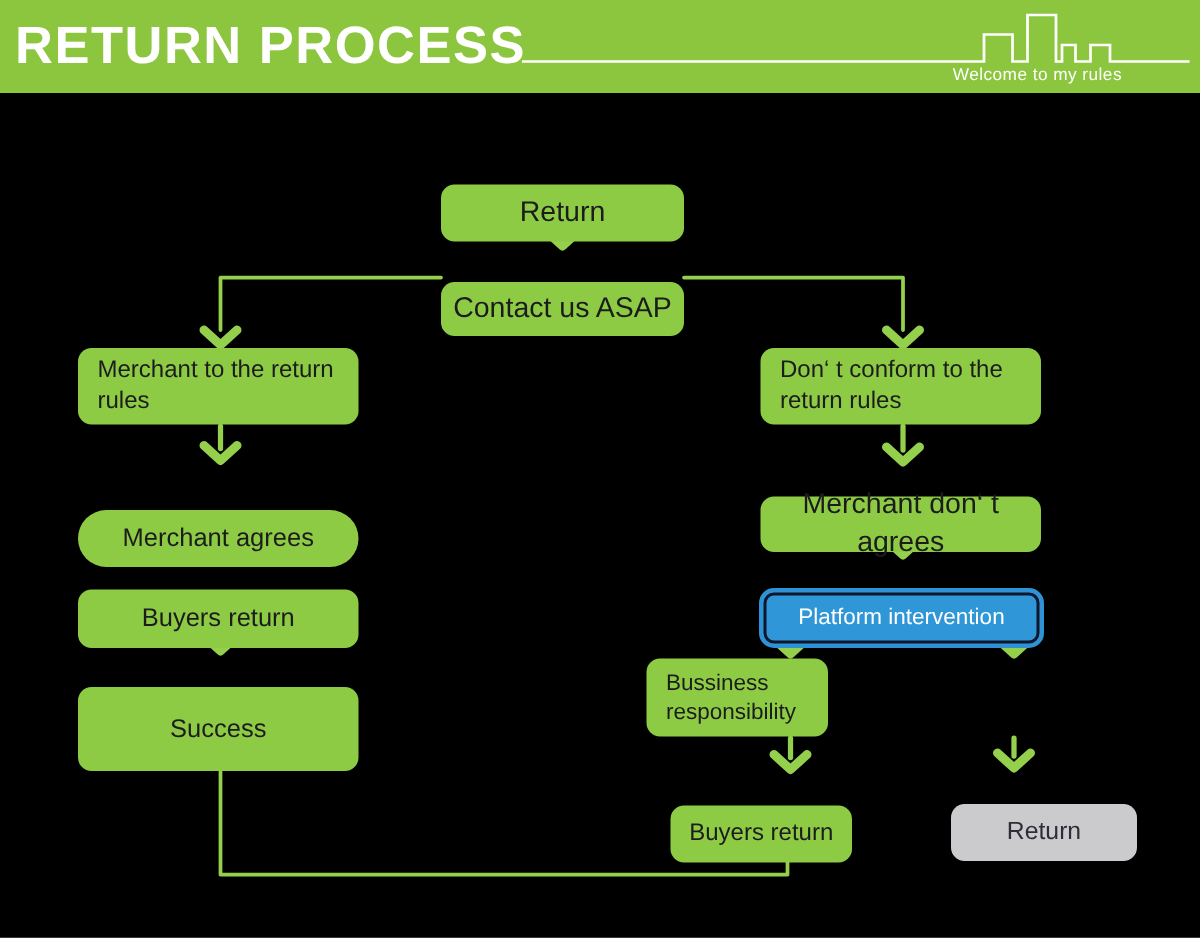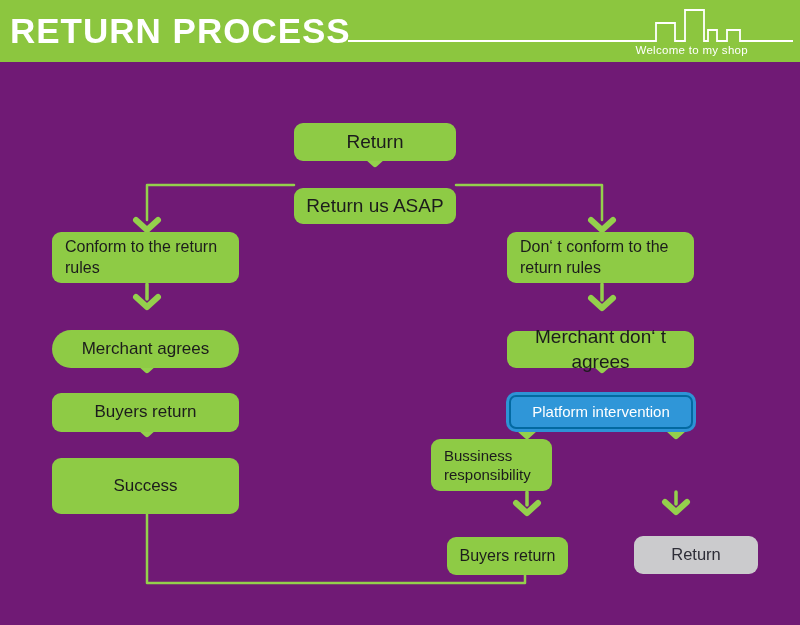--- a/index.html
+++ b/index.html
@@ -3,21 +3,21 @@
 <meta charset="utf-8">
 <style>
   html,body{margin:0;padding:0;}
   body{
     font-family:"Liberation Sans","DejaVu Sans",sans-serif;
     background:#e8e8e8;
   }
   .page{
     position:relative;
     width:800px;height:625px;
-    background:#701a75;
+    background:#000000;
     overflow:hidden;
   }
   
   .header{
     position:absolute;left:0;top:0;
     width:800px;height:62px;
     background:#8cc63f;
   }
   .header-title{
     position:absolute;left:10px;top:11px;
@@ -36,42 +36,42 @@
     border-radius:9px;
     color:#1c1c1c;
     display:flex;align-items:center;
     box-sizing:border-box;
     line-height:1.3;
   }
   .node.center{justify-content:center;text-align:center;margin-top:21px;}
   .node.left{padding-left:13px;padding-right:6px;text-align:left;}
   .node.blue{
     background:#2f96d8;
-    border:2px solid #0369a1;
+    border:2px solid #0f172a;
     box-shadow:0 0 0 3px #2e93d6;
     border-radius:7px;
     color:#ffffff;
   }
   .node.gray{
     background:#cbcbcd;
     color:#2e2e38;
   }
   .connector-layer{position:absolute;left:0;top:0;}
 </style>
 </head>
 <body>
 
 <div class="page">
 
   <div class="header">
     <div class="header-title">RETURN PROCESS</div>
     <svg class="header-art" width="800" height="62" viewBox="0 0 800 62">
       <path d="M348,41 H656 V23 H675 V41 H685 V10 H704 V41 H708 V30 H717 V41 H727 V30 H740 V41 H793" fill="none" stroke="#ffffff" stroke-width="1.8"></path>
     </svg>
-    <div class="header-tagline">Welcome to my shop</div>
+    <div class="header-tagline">Welcome to my rules</div>
   </div>
 
   <svg class="connector-layer" width="800" height="625" viewBox="0 0 800 625" fill="none" stroke="#94d04c" stroke-linecap="round" stroke-linejoin="round">
 
     <g>
       <path d="M375,140 V156" stroke-width="3.5"></path>
       <path d="M364,154 L375,164 L386,154" stroke-width="6"></path>
     </g>
 
     <g>
@@ -130,25 +130,25 @@
     </g>
 
     <g>
       <path d="M525,554 V583 H147 V494" stroke-width="2.5"></path>
       <path d="M136,493 L147,482 L158,493" stroke-width="6"></path>
     </g>
   </svg>
 
   <div class="node center" style="left:294px;top:102px;width:162px;height:38px;font-size:19px;">Return</div>
 
-  <div class="node center" style="left:294px;top:167px;width:162px;height:36px;font-size:19px;">Return us ASAP</div>
+  <div class="node center" style="left:294px;top:167px;width:162px;height:36px;font-size:19px;">Contact us ASAP</div>
 
-  <div class="node left" style="left:52px;top:232px;width:187px;height:51px;font-size:16px;">Conform to the return rules</div>
+  <div class="node left" style="left:52px;top:232px;width:187px;height:51px;font-size:16px;">Merchant to the return rules</div>
 
-  <div class="node center" style="left:52px;top:309px;width:187px;height:38px;font-size:17px;border-radius:19px;">Merchant agrees</div>
+  <div class="node center" style="left:52px;top:319px;width:187px;height:38px;font-size:17px;border-radius:19px;">Merchant agrees</div>
 
   <div class="node center" style="left:52px;top:372px;width:187px;height:39px;font-size:17px;">Buyers return</div>
 
   <div class="node center" style="left:52px;top:437px;width:187px;height:56px;font-size:17px;">Success</div>
 
   <div class="node left" style="left:507px;top:232px;width:187px;height:51px;font-size:16px;">Don‘ t conform to the return rules</div>
 
   <div class="node center" style="left:507px;top:310px;width:187px;height:37px;font-size:19px;">Merchant don‘ t agrees</div>
 
   <div class="node center blue" style="left:509px;top:374px;width:184px;height:34px;font-size:15px;">Platform intervention</div>

